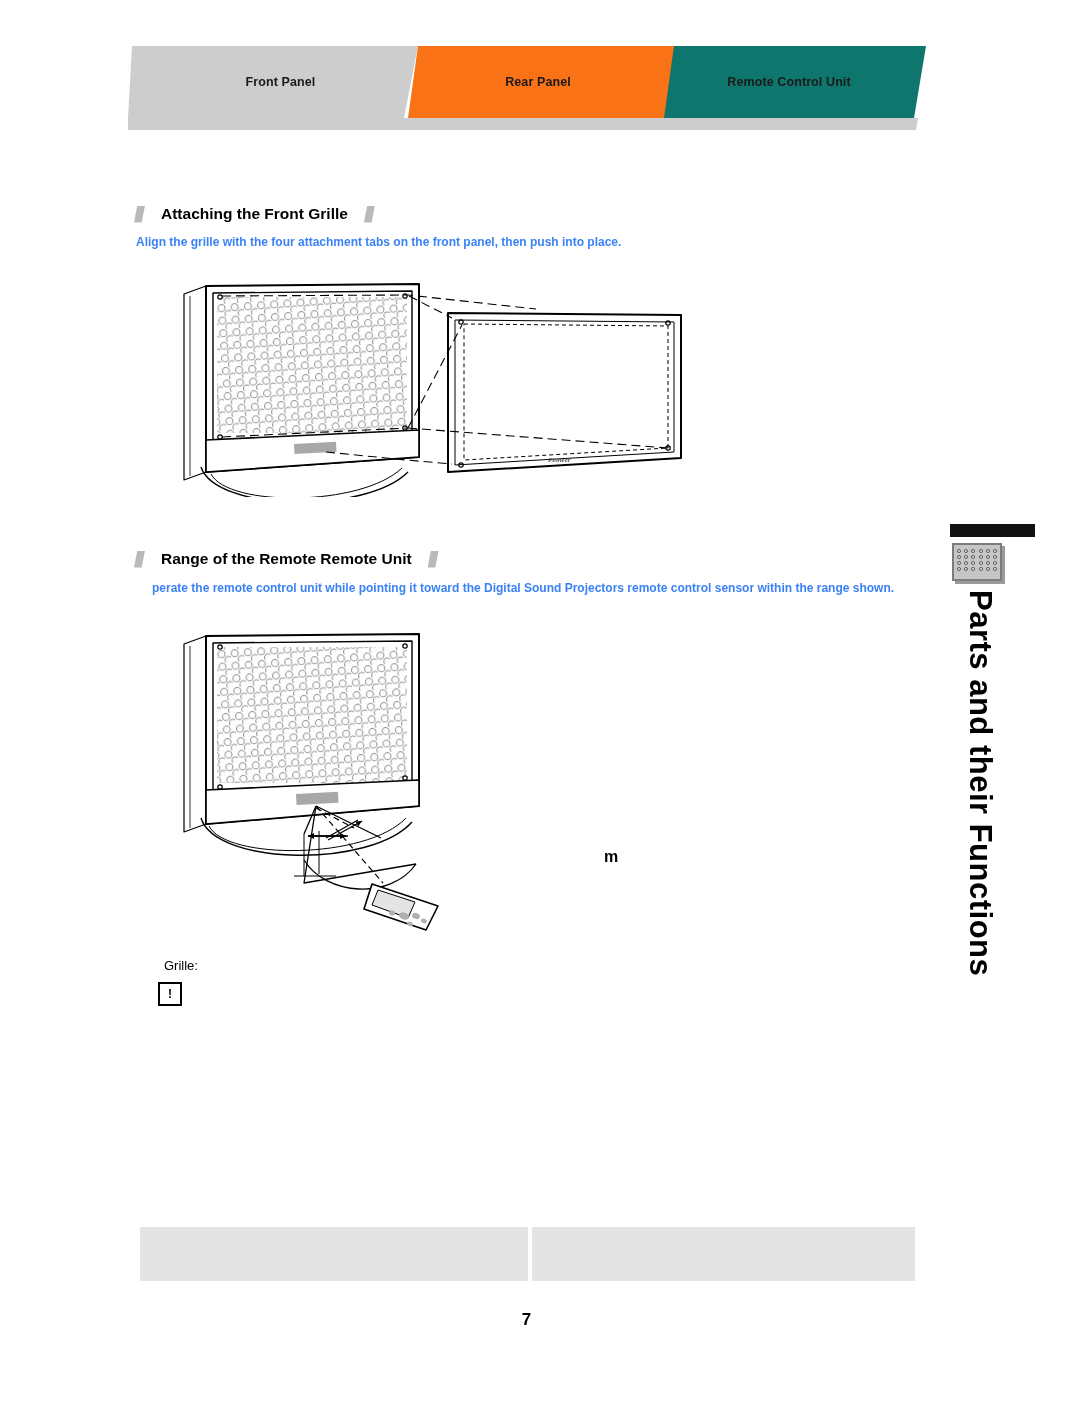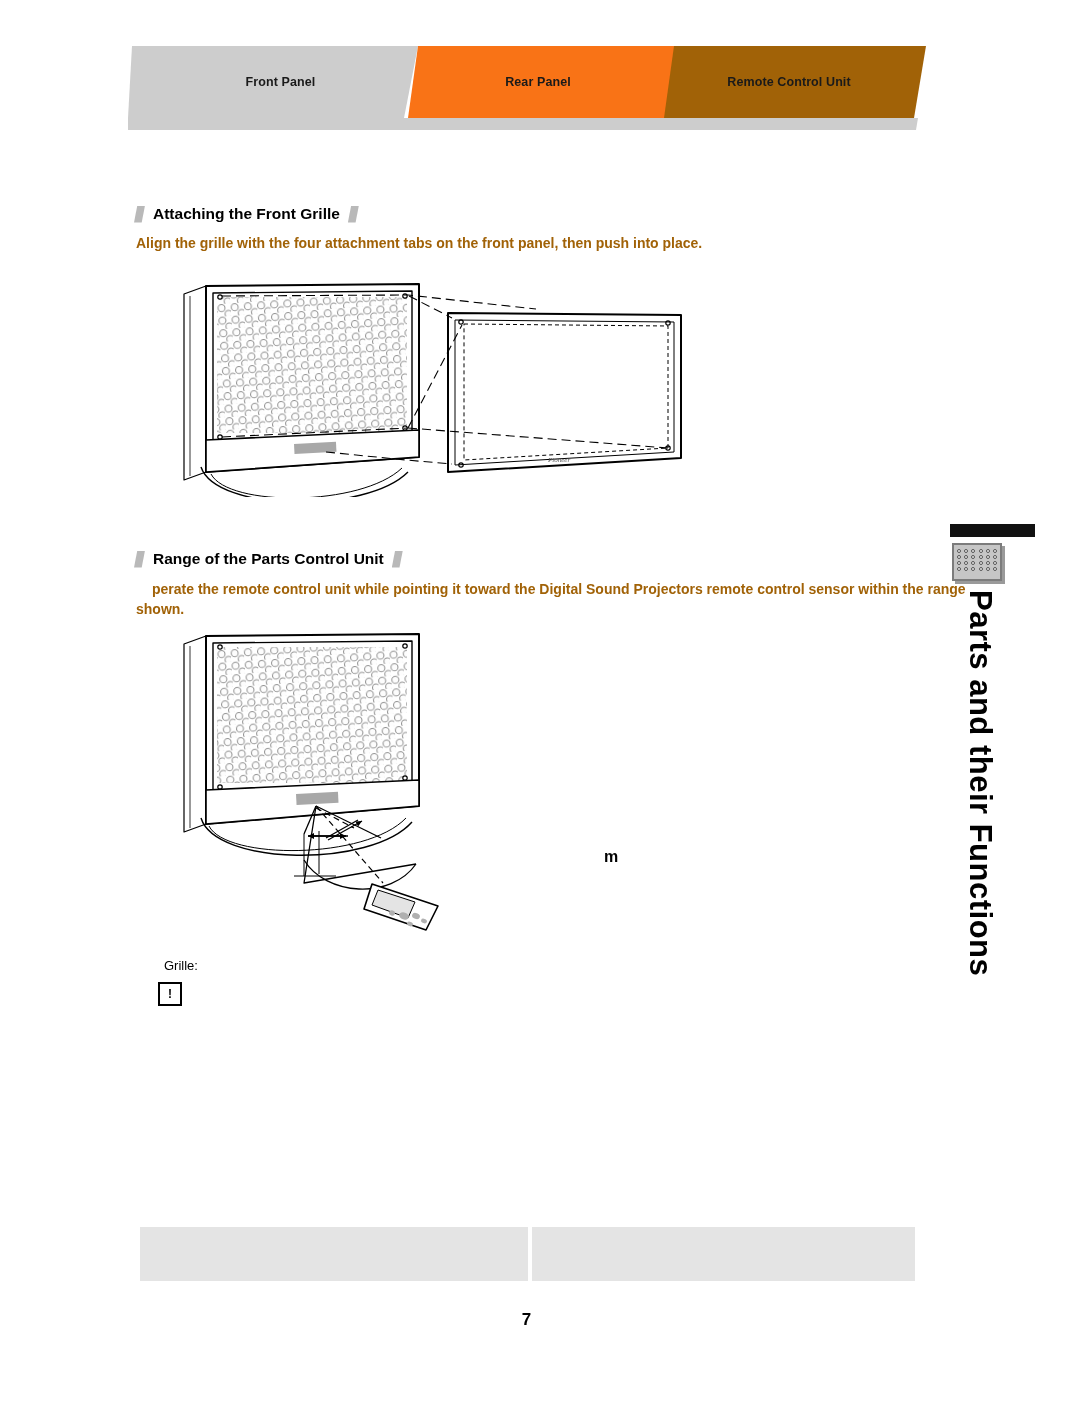--- a/index.html
+++ b/index.html
@@ -48,58 +48,58 @@
   #tab-rear {
     left: 408px;
     width: 272px;
     background: #f97316;
     clip-path: polygon(10px 0, 100% 0, calc(100% - 10px) 100%, 0 100%);
   }
   #tab-rear .tab-label { transform: translateX(-6px); }
   #tab-remote {
     left: 664px;
     width: 262px;
-    background: #a16207;
+    background: #0f766e;
     clip-path: polygon(10px 0, 100% 0, calc(100% - 12px) 100%, 0 100%);
   }
   #tab-remote .tab-label { transform: translateX(-6px); }
   #header-underbar {
     position: absolute;
     left: 128px; top: 118px;
     width: 790px; height: 12px;
     background: #cdcdcd;
     clip-path: polygon(0 0, 100% 0, calc(100% - 2px) 100%, 0 100%);
   }
 
   
   .section-heading {
     position: absolute;
     display: flex;
     align-items: center;
-    gap: 8px;
+    gap: 16px;
     font-size: 15.5px;
     font-weight: bold;
     white-space: nowrap;
   }
   .head-mark {
     display: inline-block;
     width: 11px; height: 17px;
     background: #b9b9b9;
     clip-path: polygon(30% 0, 100% 0, 70% 100%, 0 100%);
     flex: none;
   }
   #heading-grille { left: 134px; top: 205px; }
   #heading-range  { left: 134px; top: 550px; }
 
   .body-text {
     position: absolute;
-    font-size: 14px;
+    font-size: 12px;
     font-weight: bold;
     line-height: 1.42;
-    color: #a16207;
+    color: #3b82f6;
   }
   #grille-desc { left: 136px; top: 234px; width: 760px; }
   #range-desc  { left: 136px; top: 580px; width: 832px; text-indent: 16px; }
 
   
   #caution-label {
     position: absolute;
     left: 164px; top: 958px;
     font-size: 13px;
     font-weight: normal;
@@ -181,21 +181,21 @@
     position: absolute;
     left: 0; top: 1310px;
     width: 1053px;
     text-align: center;
     font-size: 17px;
     font-weight: bold;
   }
 
   
   .figure { position: absolute; }
-  #figure-grille { left: 176px; top: 282px; }
+  #figure-grille { left: 176px; top: 282px; font-weight: bold; }
   #figure-range  { left: 176px; top: 628px; }
   .fig-caption-m {
     position: absolute;
     left: 604px; top: 848px;
     font-size: 16px;
     font-weight: bold;
   }
 </style>
 </head>
 <body>
@@ -265,21 +265,21 @@
       <path d="M232 146 L492 166" stroke-dasharray="9 5" stroke-width="1.1"></path>
       <path d="M46 155 L232 146" stroke-dasharray="9 5" stroke-width="1.1"></path>
       <path d="M150 170 L230 178 L276 182" stroke-dasharray="9 5" stroke-width="1.1"></path>
     </g>
     <text x="372" y="180" font-family="'Liberation Serif', serif" font-size="7" font-style="italic" fill="#555">Pioneer</text>
   </svg>
 </div>
 
 <div class="section-heading" id="heading-range">
   <span class="head-mark"></span>
-  <span>Range of the Parts Control Unit</span>
+  <span>Range of the Remote Remote Unit</span>
   <span class="head-mark"></span>
 </div>
 <div class="body-text" id="range-desc">perate the remote control unit while pointing it toward the Digital Sound Projectors remote control sensor within the range shown.</div>
 
 <div class="figure" id="figure-range">
   <svg width="500" height="310" viewBox="0 0 500 310" xmlns="http://www.w3.org/2000/svg">
     <defs>
       <pattern id="holes2" width="13.2" height="12.6" patternUnits="userSpaceOnUse" patternTransform="rotate(-4)">
         <circle cx="4" cy="4" r="3.5" fill="#fdfdfd" stroke="#8e8e8e" stroke-width="1"></circle>
         <circle cx="10.6" cy="10.3" r="3.5" fill="#fdfdfd" stroke="#8e8e8e" stroke-width="1"></circle>

